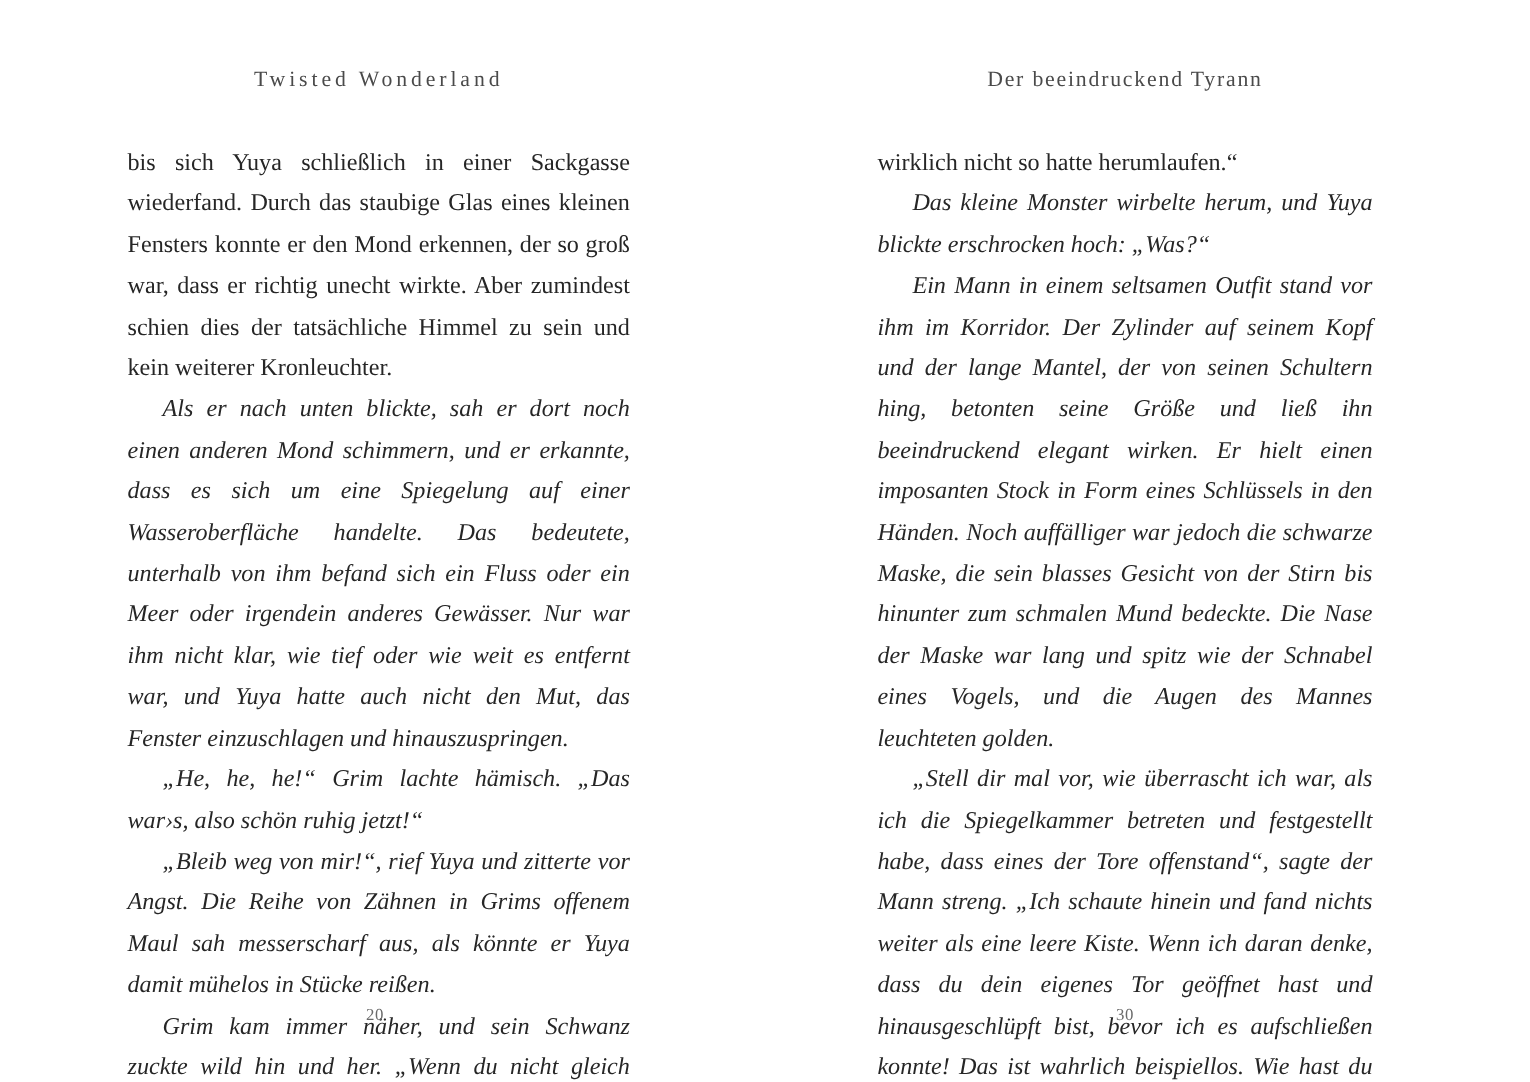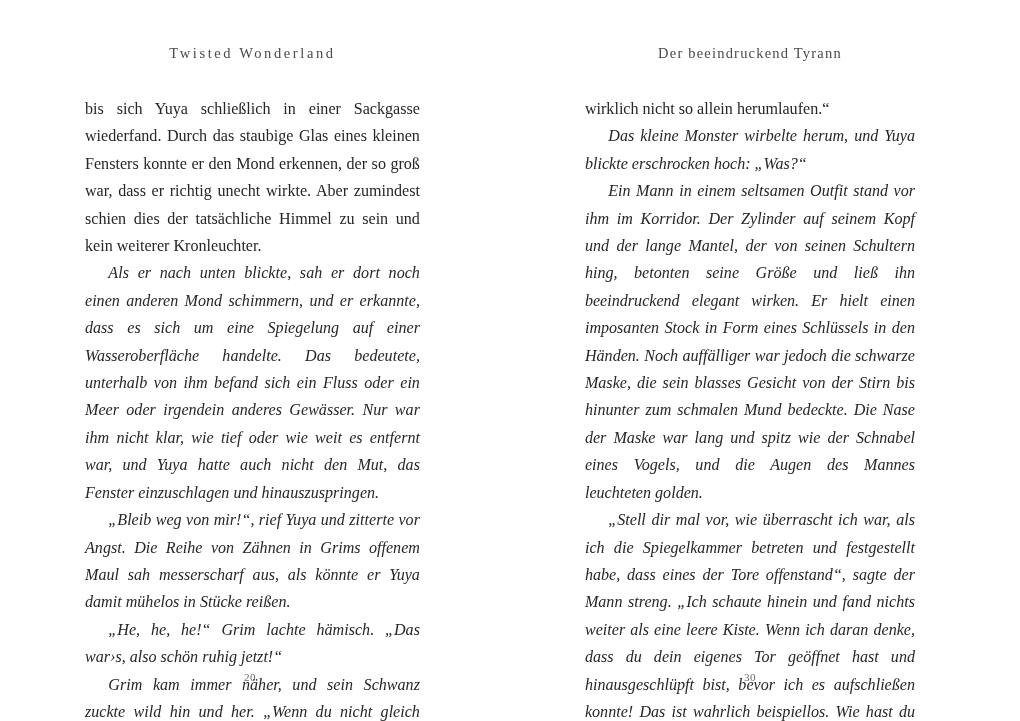--- a/index.html
+++ b/index.html
@@ -81,32 +81,32 @@
 </head>
 <body>
 
 <div class="spread">
 
   <div class="page page-left">
     <div class="running-head">Twisted Wonderland</div>
     <div class="textblock">
       <p>bis sich Yuya schließlich in einer Sackgasse wiederfand. Durch das staubige Glas eines kleinen Fensters konnte er den Mond erkennen, der so groß war, dass er richtig unecht wirkte. Aber zumindest schien dies der tatsächliche Himmel zu sein und kein weiterer Kronleuchter.</p>
       <p class="indent">Als er nach unten blickte, sah er dort noch einen anderen Mond schimmern, und er erkannte, dass es sich um eine Spiegelung auf einer Wasseroberfläche handelte. Das bedeutete, unterhalb von ihm befand sich ein Fluss oder ein Meer oder irgendein anderes Gewässer. Nur war ihm nicht klar, wie tief oder wie weit es entfernt war, und Yuya hatte auch nicht den Mut, das Fenster einzuschlagen und hinauszuspringen.</p>
+      <p class="indent">„He, he, he!“ Grim lachte hämisch. „Das war›s, also schön ruhig jetzt!“</p>
       <p class="indent">„Bleib weg von mir!“, rief Yuya und zitterte vor Angst. Die Reihe von Zähnen in Grims offenem Maul sah messerscharf aus, als könnte er Yuya damit mühelos in Stücke reißen.</p>
-      <p class="indent">„He, he, he!“ Grim lachte hämisch. „Das war›s, also schön ruhig jetzt!“</p>
       <p class="indent">Grim kam immer näher, und sein Schwanz zuckte wild hin und her. „Wenn du nicht gleich knusprig verbrannt werden willst, zieh sofort diese ...“</p>
 
     </div>
     <div class="folio">20</div>
   </div>
 
   <div class="page page-right">
     <div class="running-head">Der beeindruckend Tyrann</div>
     <div class="textblock">
-      <p>wirklich nicht so allein herumlaufen.“</p>
+      <p>wirklich nicht so hatte herumlaufen.“</p>
       <p class="indent">Das kleine Monster wirbelte herum, und Yuya blickte erschrocken hoch: „Was?“</p>
       <p class="indent">Ein Mann in einem seltsamen Outfit stand vor ihm im Korridor. Der Zylinder auf seinem Kopf und der lange Mantel, der von seinen Schultern hing, betonten seine Größe und ließ ihn beeindruckend elegant wirken. Er hielt einen imposanten Stock in Form eines Schlüssels in den Händen. Noch auffälliger war jedoch die schwarze Maske, die sein blasses Gesicht von der Stirn bis hinunter zum schmalen Mund bedeckte. Die Nase der Maske war lang und spitz wie der Schnabel eines Vogels, und die Augen des Mannes leuchteten golden.</p>
       <p class="indent">„Stell dir mal vor, wie überrascht ich war, als ich die Spiegelkammer betreten und festgestellt habe, dass eines der Tore offenstand“, sagte der Mann streng. „Ich schaute hinein und fand nichts weiter als eine leere Kiste. Wenn ich daran denke, dass du dein eigenes Tor geöffnet hast und hinausgeschlüpft bist, bevor ich es aufschließen konnte! Das ist wahrlich beispiellos. Wie hast du das geschafft?“</p>
       <p class="indent">„Bitte helfen Sie mir!“, rief Yuya anstelle einer Antwort. „Ich werde von einem Ungeheuer angegriffen!“</p>
 
     </div>
     <div class="folio">30</div>
   </div>
 
 </div>

